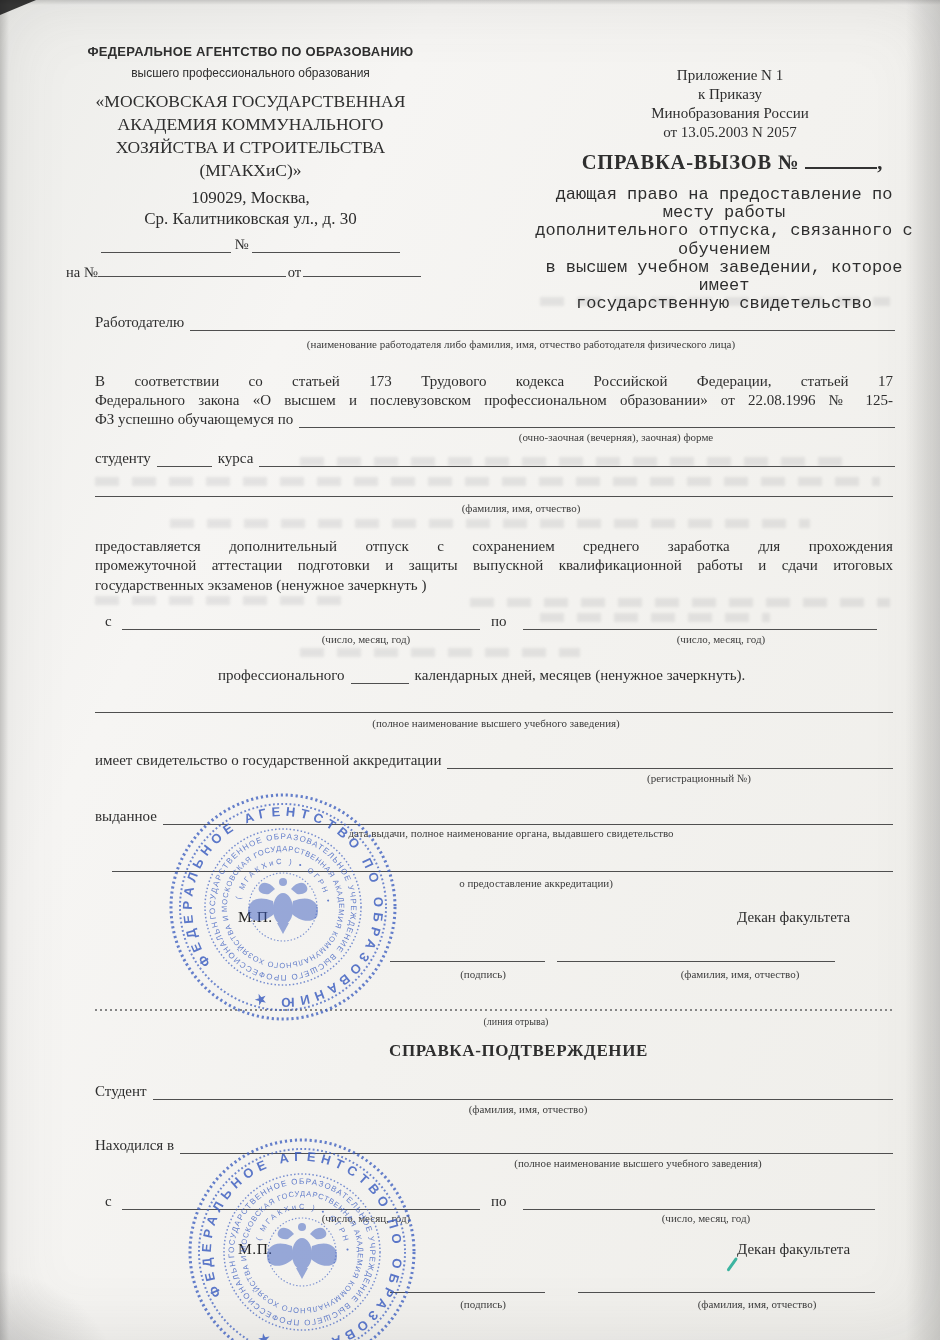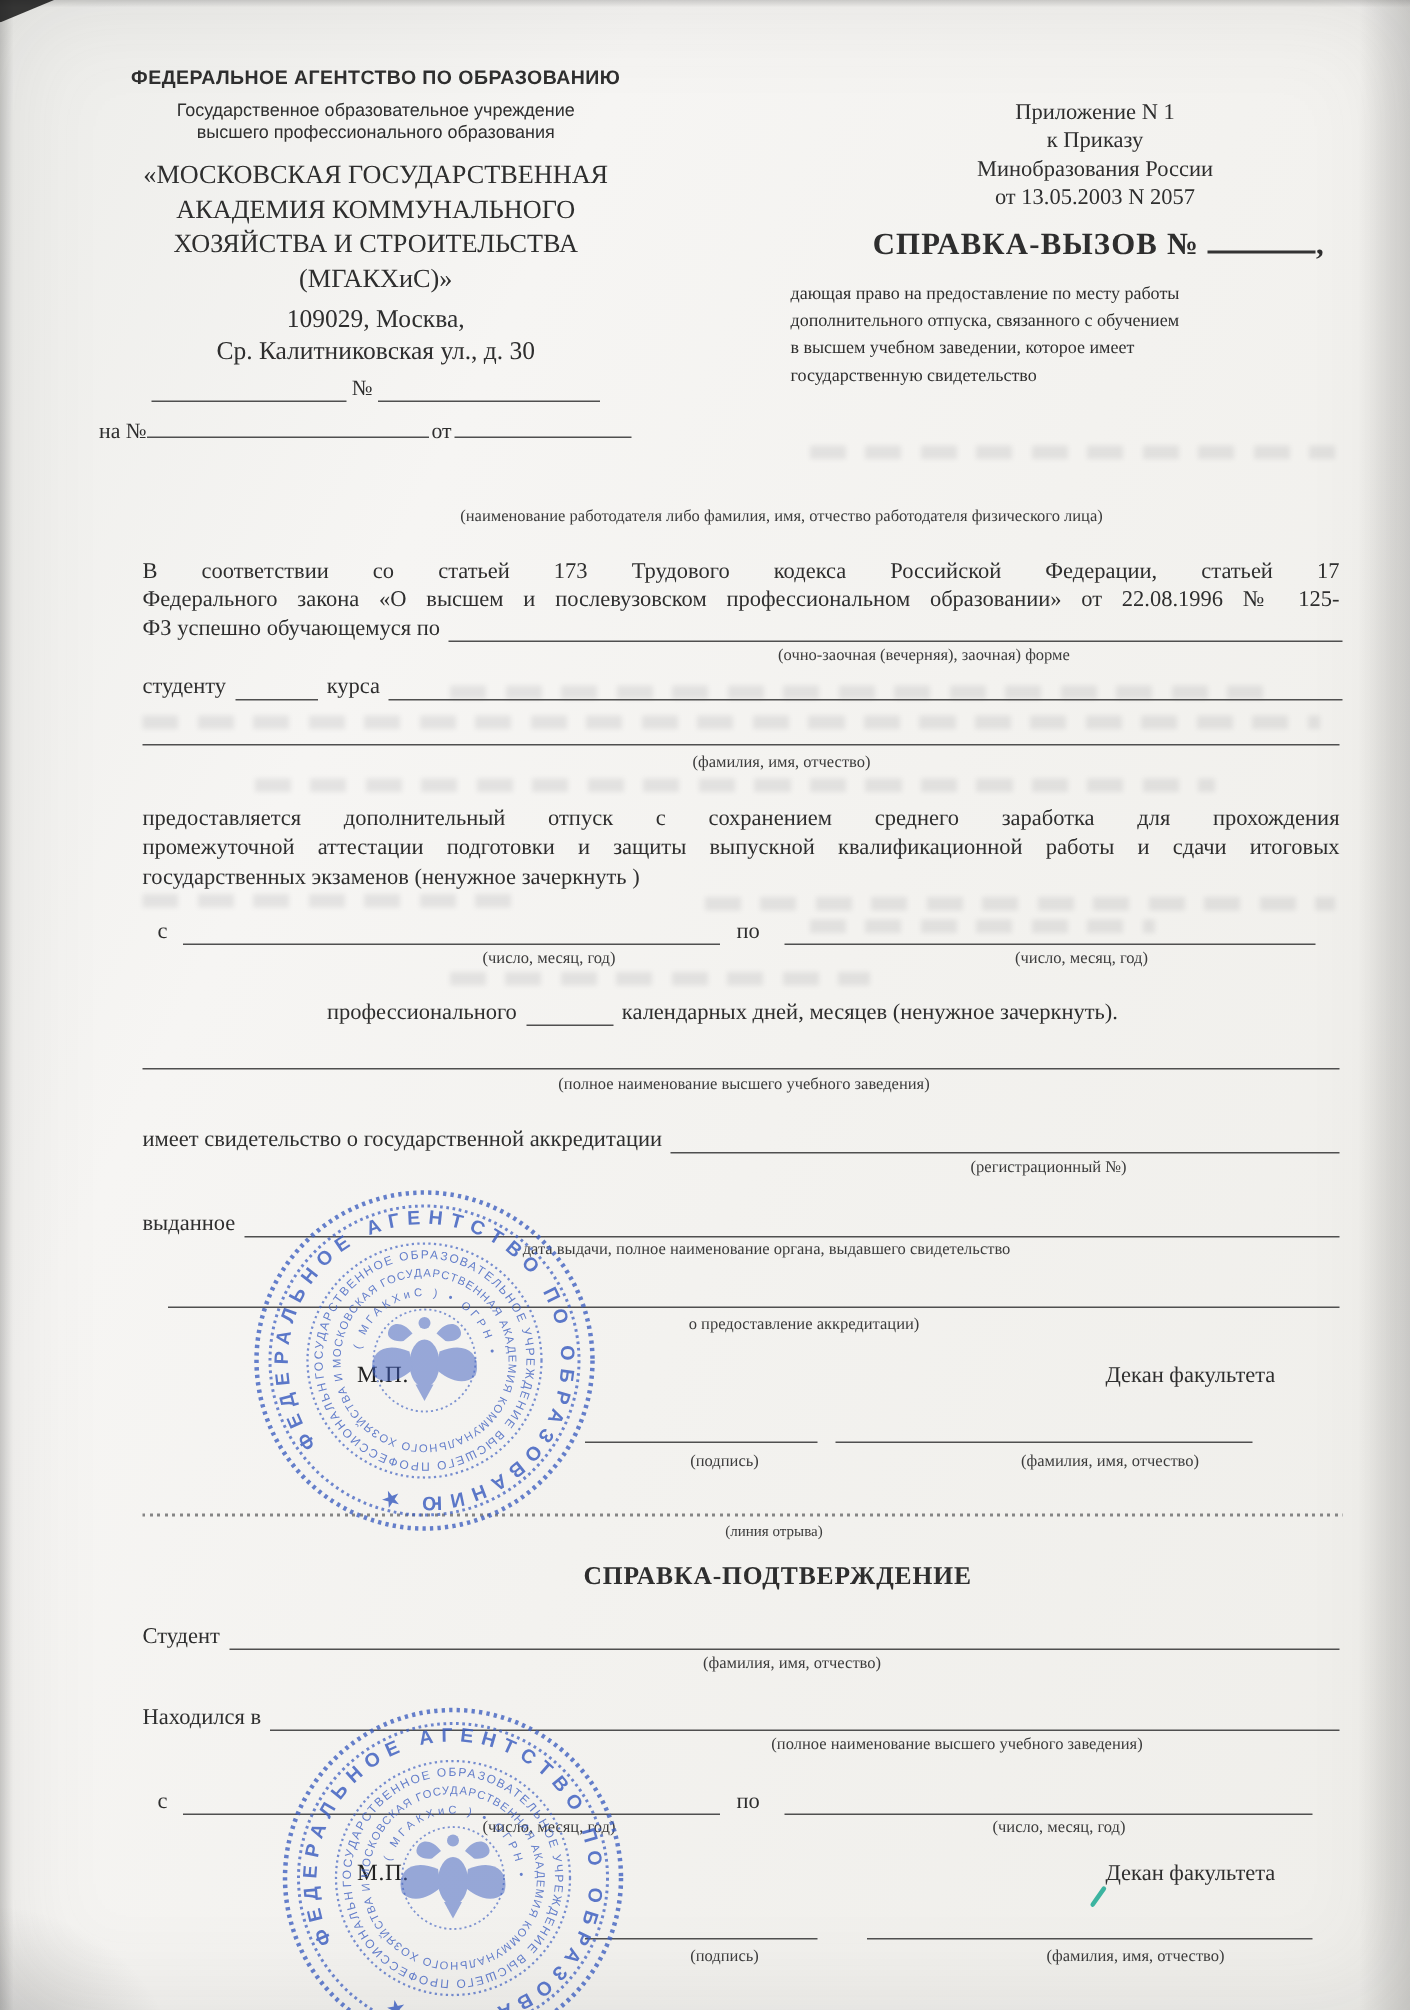--- a/index.html
+++ b/index.html
@@ -17,21 +17,21 @@
   .lh-agency { font-family:"Liberation Sans", sans-serif; font-weight:bold; font-size:13px; letter-spacing:.3px; }
   .lh-org { font-family:"Liberation Sans", sans-serif; font-size:12px; line-height:15px; margin-top:7px; }
   .lh-acad { font-weight:normal; font-size:17.5px; line-height:23px; margin-top:9px; }
   .lh-addr { font-size:17px; line-height:21px; margin-top:5px; }
   .lh-noline { margin-top:7px; font-size:14.5px; display:flex; justify-content:center; align-items:flex-end; }
   .lh-naline { margin-top:8px; font-size:14.5px; text-align:left; padding-left:8px; }
   .ibl { display:inline-block; border-bottom:1px solid #4f4f4f; height:15px; vertical-align:baseline; }
   
   .annex { left:545px; top:66px; width:370px; text-align:center; font-size:15px; line-height:19px; }
   .cv-title { left:540px; top:150px; width:385px; text-align:center; font-weight:bold; font-size:20.5px; letter-spacing:.8px; white-space:nowrap; }
-  .cv-sub { left:527px; top:186px; width:394px; text-align:left; font-size:12px; line-height:18.2px; }
+  .cv-sub { left:527px; top:186px; width:394px; text-align:center; font-size:17px; line-height:18.2px;font-family:Liberation Mono, monospace; }
   
   .row { position:absolute; display:flex; align-items:flex-end; font-size:15px; line-height:18px; white-space:nowrap; }
   .row .bl { flex:1 1 auto; border-bottom:1px solid #4f4f4f; height:18px; margin-left:6px; }
   .row .blw { flex:0 0 auto; border-bottom:1px solid #4f4f4f; height:18px; margin-left:6px; margin-right:6px; }
   .just { position:absolute; left:95px; width:798px; font-size:15px; line-height:19.5px; text-align:justify; text-align-last:justify; }
   .plain { position:absolute; font-size:15px; line-height:19.5px; white-space:nowrap; }
   .cap { position:absolute; font-size:11px; color:#3c3c3c; white-space:nowrap; transform:translateX(-50%);padding-left:32px; }
   .hline { position:absolute; height:1px; background:#4f4f4f; }
   .dotline { position:absolute; height:2px;
     background-image:repeating-linear-gradient(90deg,#858585 0 2px, transparent 2px 5px); }
@@ -70,21 +70,20 @@
   <div class="ghost" style="left:95px;top:477px;width:785px"></div>
   <div class="ghost" style="left:170px;top:519px;width:640px"></div>
   <div class="ghost" style="left:95px;top:596px;width:250px"></div>
   <div class="ghost" style="left:470px;top:598px;width:420px"></div>
   <div class="ghost" style="left:540px;top:613px;width:230px"></div>
   <div class="ghost" style="left:300px;top:648px;width:280px"></div>
 
   <div class="abs letterhead">
     <div class="lh-agency">ФЕДЕРАЛЬНОЕ АГЕНТСТВО ПО ОБРАЗОВАНИЮ</div>
     <div class="lh-org">
-      <div>Государственное образовательное учреждение</div>
       <div>высшего профессионального образования</div>
     </div>
     <div class="lh-acad">
       <div>«МОСКОВСКАЯ ГОСУДАРСТВЕННАЯ</div>
       <div>АКАДЕМИЯ КОММУНАЛЬНОГО</div>
       <div>ХОЗЯЙСТВА И СТРОИТЕЛЬСТВА</div>
       <div>(МГАКХиС)»</div>
     </div>
     <div class="lh-addr">
       <div>109029, Москва,</div>
@@ -111,20 +110,24 @@
     <span>СПРАВКА-ВЫЗОВ №</span>
     <span class="ibl" style="width:72px;border-bottom-width:2px;border-bottom-color:#333;height:17px"></span><span>,</span>
   </div>
   <div class="abs cv-sub">
     <div>дающая право на предоставление по месту работы</div>
     <div>дополнительного отпуска, связанного с обучением</div>
     <div>в высшем учебном заведении, которое имеет</div>
     <div>государственную свидетельство</div>
   </div>
 
+  <div class="row" style="left:95px;top:312px;width:800px">
+    <span>Работодателю</span>
+    <span class="bl"></span>
+  </div>
   <div class="cap" style="left:505px;top:338px">(наименование работодателя либо фамилия, имя, отчество работодателя физического лица)</div>
 
   <div class="just" style="top:372px">В соответствии со статьей 173 Трудового кодекса Российской Федерации, статьей 17</div>
   <div class="just" style="top:391px">Федерального закона «О высшем и послевузовском профессиональном образовании» от 22.08.1996 № 125-</div>
   <div class="row" style="left:95px;top:409px;width:800px">
     <span>ФЗ успешно обучающемуся по</span>
     <span class="bl"></span>
   </div>
   <div class="cap" style="left:600px;top:431px">(очно-заочная (вечерняя), заочная) форме</div>
 

